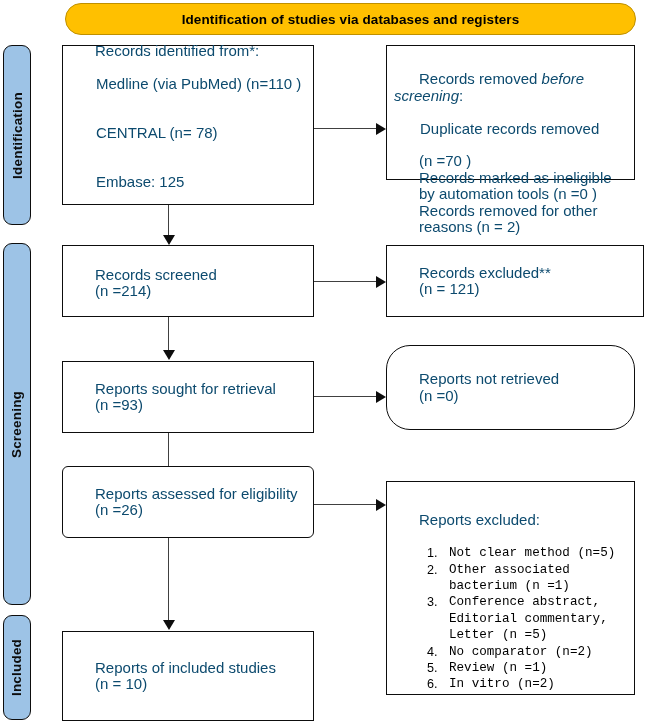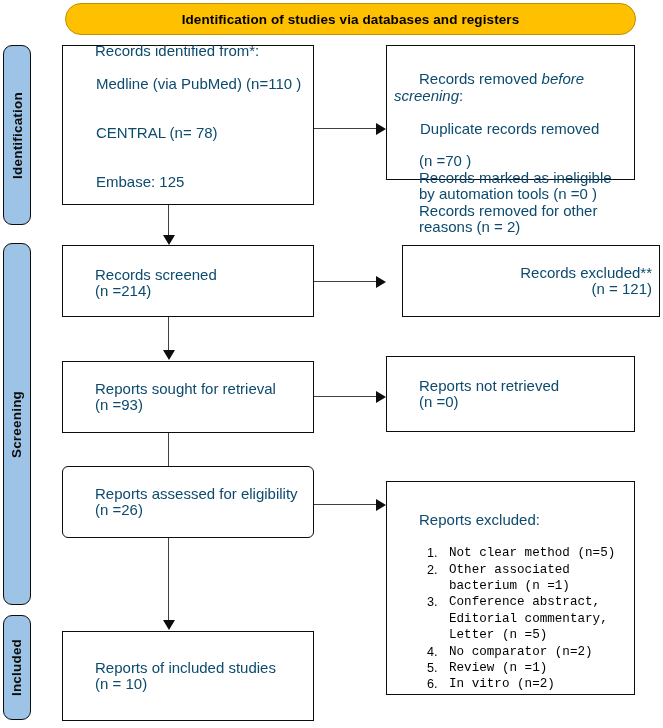--- a/index.html
+++ b/index.html
@@ -186,41 +186,41 @@
   <div class="conn-v" style="left:168px; top:205px; height:32px;"></div>
   <div class="arrow-down" style="left:162.7px; top:235px;"></div>
 
   <div class="flow-box" style="left:62px; top:245px; width:252px; height:72px;justify-content:flex-end;">
     <div class="box-text">
       <span>Records screened</span>
       <span>(n =214)</span>
     </div>
   </div>
 
-  <div class="flow-box" style="left:402px; top:245px; width:258px; height:72px;text-align:right;">
+  <div class="flow-box" style="left:386px; top:245px; width:258px; height:72px;">
     <div class="box-text">
       <span>Records excluded**</span>
       <span>(n = 121)</span>
     </div>
   </div>
 
   <div class="conn-h" style="left:314px; top:281px; width:62px;"></div>
   <div class="arrow-right" style="left:376px; top:275.5px;"></div>
 
   <div class="conn-v" style="left:168px; top:317px; height:35px;"></div>
   <div class="arrow-down" style="left:162.7px; top:350px;"></div>
 
   <div class="flow-box" style="left:62px; top:361px; width:252px; height:72px;">
     <div class="box-text">
       <span>Reports sought for retrieval</span>
       <span>(n =93)</span>
     </div>
   </div>
 
-  <div class="flow-box" style="left:386px; top:356px; width:249px; height:76px;">
+  <div class="flow-box" style="left:386px; top:345px; width:249px; height:85px;border-radius:24px;">
     <div class="box-text">
       <span>Reports not retrieved</span>
       <span>(n =0)</span>
     </div>
   </div>
 
   <div class="conn-h" style="left:314px; top:396px; width:62px;"></div>
   <div class="arrow-right" style="left:376px; top:390.5px;"></div>
 
   <div class="conn-v" style="left:168px; top:433px; height:35px;"></div>

